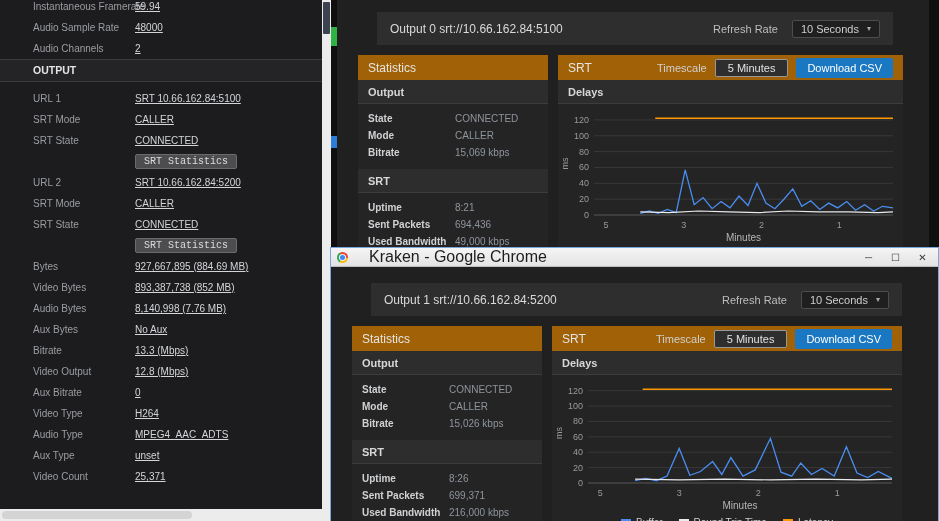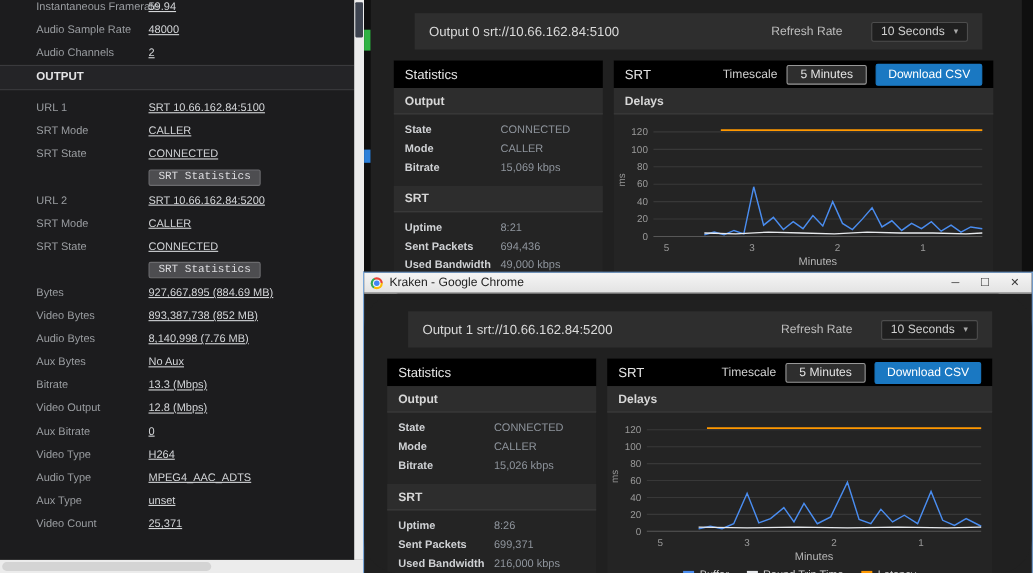--- a/index.html
+++ b/index.html
@@ -28,29 +28,29 @@
   .frag { position:absolute; width:6px; }
   .frag-green { left:331px; top:27px; height:19px; background:#2fb344; }
   .frag-blue  { left:331px; top:136px; height:12px; background:#2b7fd9; }
 
   
   .win-top { position:absolute; left:337px; top:0; width:592px; height:247px; background:#202020;
              padding:12px 36px 0 21px; overflow:hidden; }
   .out-header { height:33px; background:#2e2e2e; display:flex; align-items:center; justify-content:space-between;
                 padding:0 13px; margin-left:19px; }
   .out-title { font-size:12px; color:#dadada; }
-  .refresh { display:flex; align-items:center; gap:26px; }
+  .refresh { display:flex; align-items:center; gap:14px; }
   .refresh-label { font-size:11px; color:#bdbdbd; }
   .dd { background:#1f1f1f; border:1px solid #4d4d4d; color:#cfcfcf; font-size:11px; padding:2px 8px;
         border-radius:2px; display:flex; align-items:center; gap:8px; font-family:inherit; cursor:pointer;justify-content:space-between; }
   .caret { font-size:8px; color:#a9a9a9; }
   .cols { display:flex; gap:10px; margin-top:10px; }
   .stats-panel { width:190px; flex:none; background:#242424; }
   .srt-panel { flex:1; background:#242424; }
-  .panel-h { height:25px; background:#000000; display:flex; align-items:center; padding:0 10px; font-size:12px; color:#e5e5e5; }
+  .panel-h { height:25px; background:#a16207; display:flex; align-items:center; padding:0 10px; font-size:12px; color:#e5e5e5; }
   .srt-h { justify-content:space-between; }
   .ph-controls { display:flex; align-items:center; gap:8px; }
   .ts-label { font-size:11px; color:#cfcfcf; }
   .ts-btn { background:#2e2e2e; border:1px solid #989898; color:#e2e2e2; font-size:11px; padding:2px 12px;
             border-radius:2px; font-family:inherit; cursor:pointer; }
   .csv-btn { background:#1a78c2; border:1px solid #1a78c2; color:#ffffff; font-size:11px; padding:3px 10px;
              border-radius:2px; font-family:inherit; cursor:pointer; }
   .sub-h { height:24px; background:#2d2d2d; border-bottom:1px solid #3d3d3d; display:flex; align-items:center;
            padding:0 10px; font-size:11px; font-weight:bold; color:#d7d7d7; }
   .gap { margin-top:4px; }
@@ -68,21 +68,21 @@
   .leg-swatch { width:10px; height:7px; display:inline-block; }
 
   
   .chrome-win { position:absolute; left:330px; top:247px; width:609px; height:274px; background:#202020;
                 border:1px solid #7aa7d9; border-bottom:none; overflow:hidden; }
   .titlebar { height:19px; background:linear-gradient(#f5f5f5,#e3e3e3); display:flex; align-items:center;
               padding:0 6px; gap:6px; border-bottom:1px solid #bcbcbc; }
   .chrome-icon { width:11px; height:11px; flex:none; border-radius:50%; position:relative;
                  background:conic-gradient(from -30deg, #ea4335 0 120deg, #fbbc05 120deg 240deg, #34a853 240deg 360deg); }
   .chrome-icon::after { content:''; position:absolute; inset:3px; border-radius:50%; background:#4285f4; box-shadow:0 0 0 1px #f5f5f5; }
-  .tb-title { font-size:11px; color:#1d1d1d; flex:1; }
+  .tb-title { font-size:16px; color:#1d1d1d; flex:1;margin-left:15px; }
   .tb-buttons { display:flex; gap:14px; padding-right:3px; }
   .tb-btn { font-size:10px; color:#3a3a3a; width:13px; text-align:center; cursor:pointer; line-height:19px; }
   .chrome-content { position:absolute; left:0; top:19px; right:0; bottom:0; background:#202020;
                     padding:16px 36px 0 21px; overflow:hidden;border-radius:31px; }
 </style>
 </head>
 <body>
 
 <div class="screen">
 

